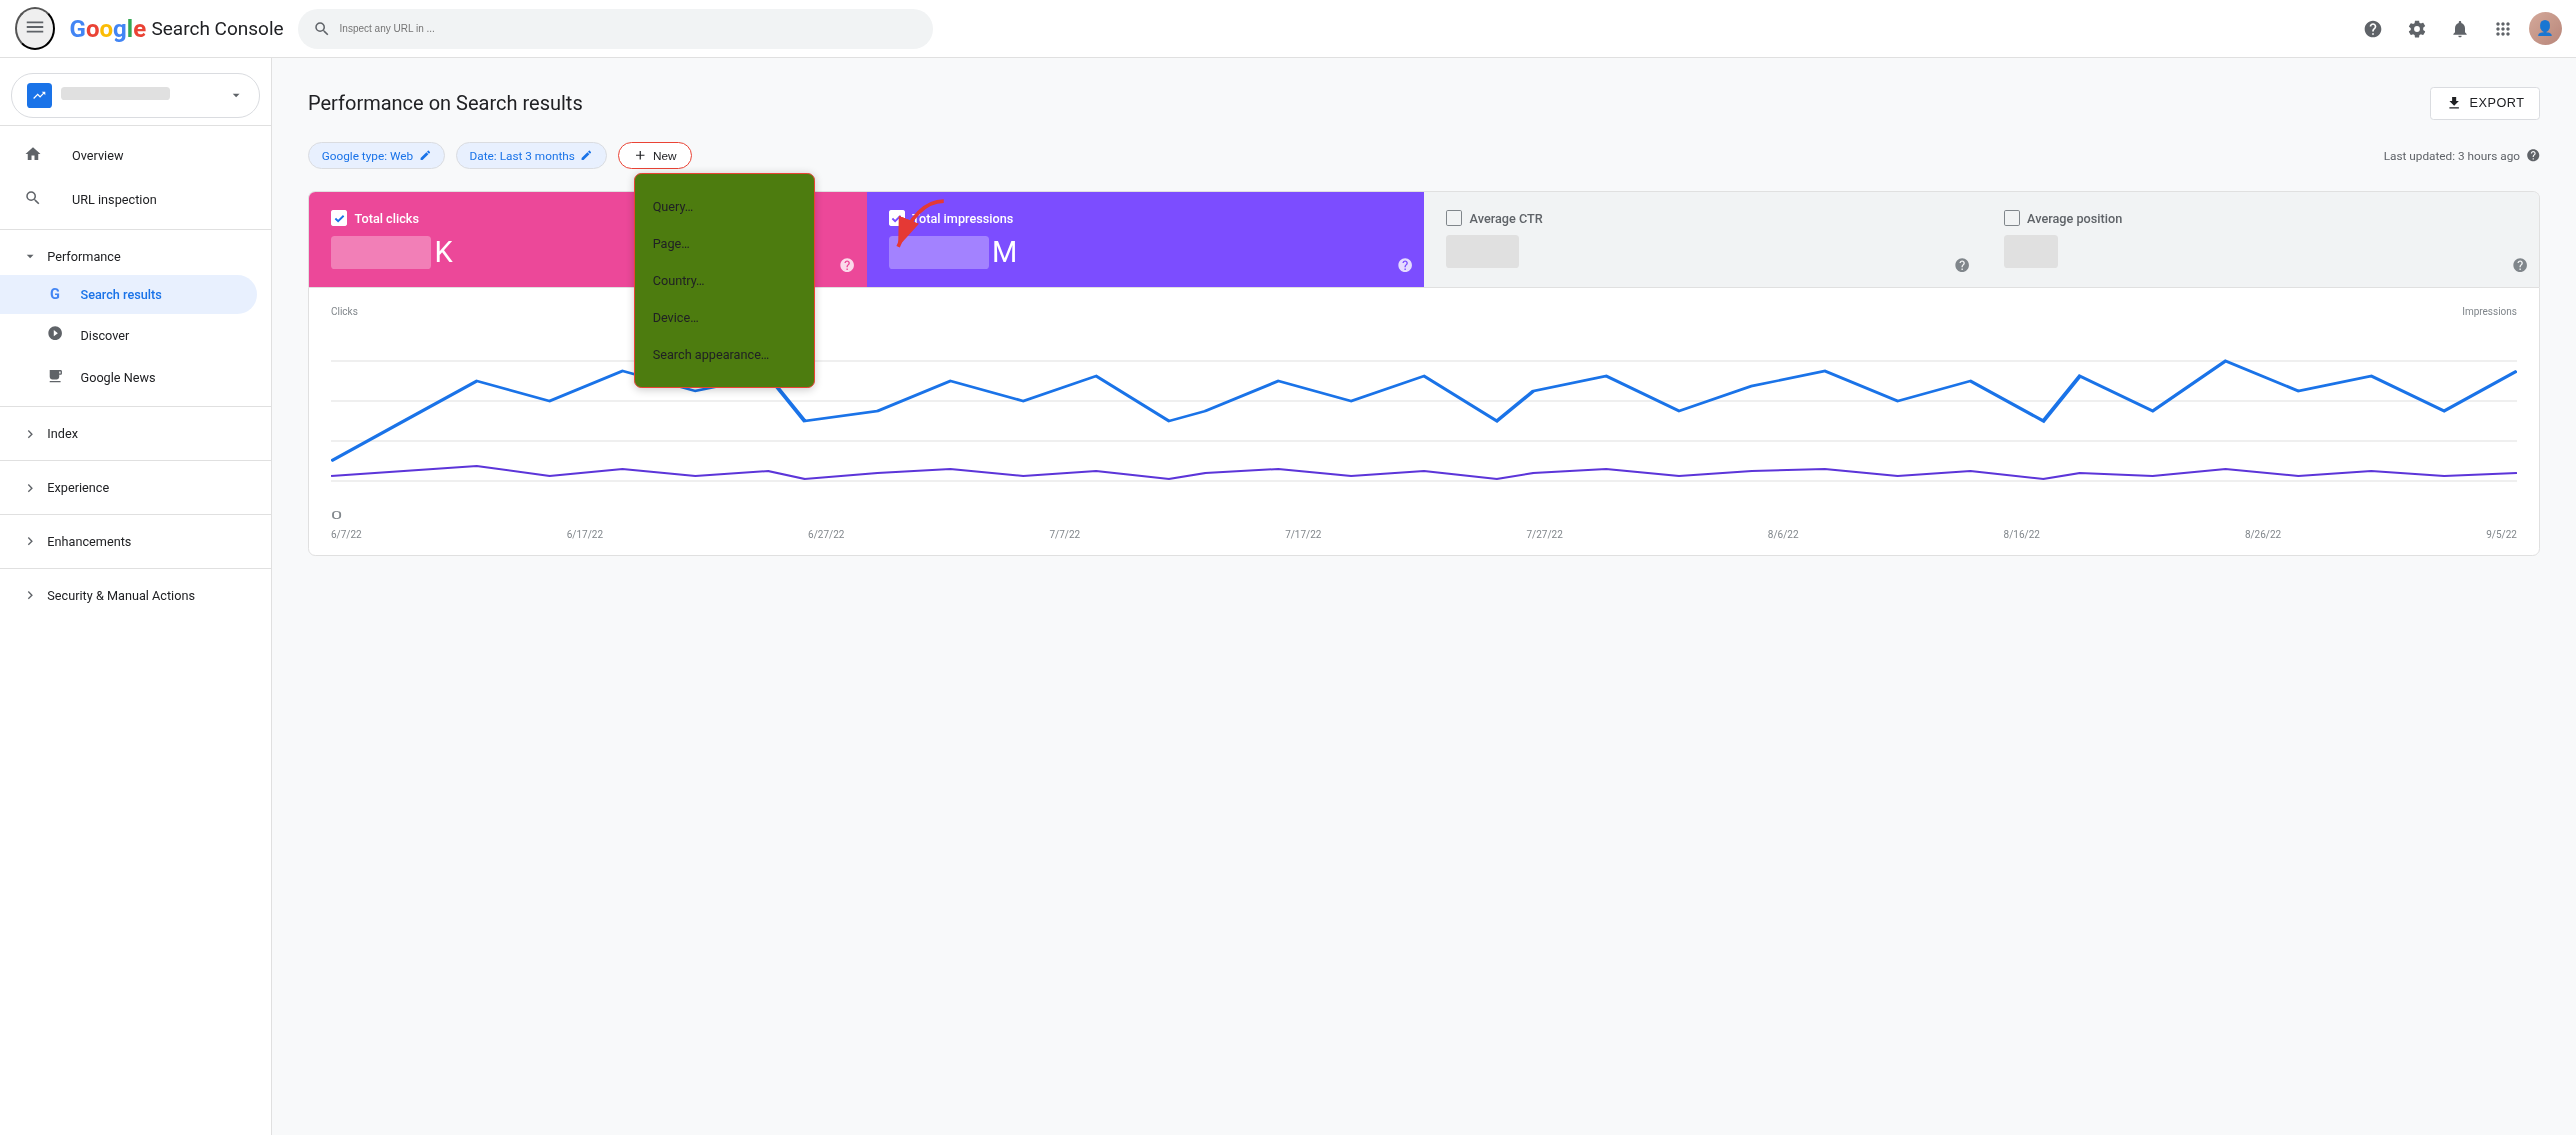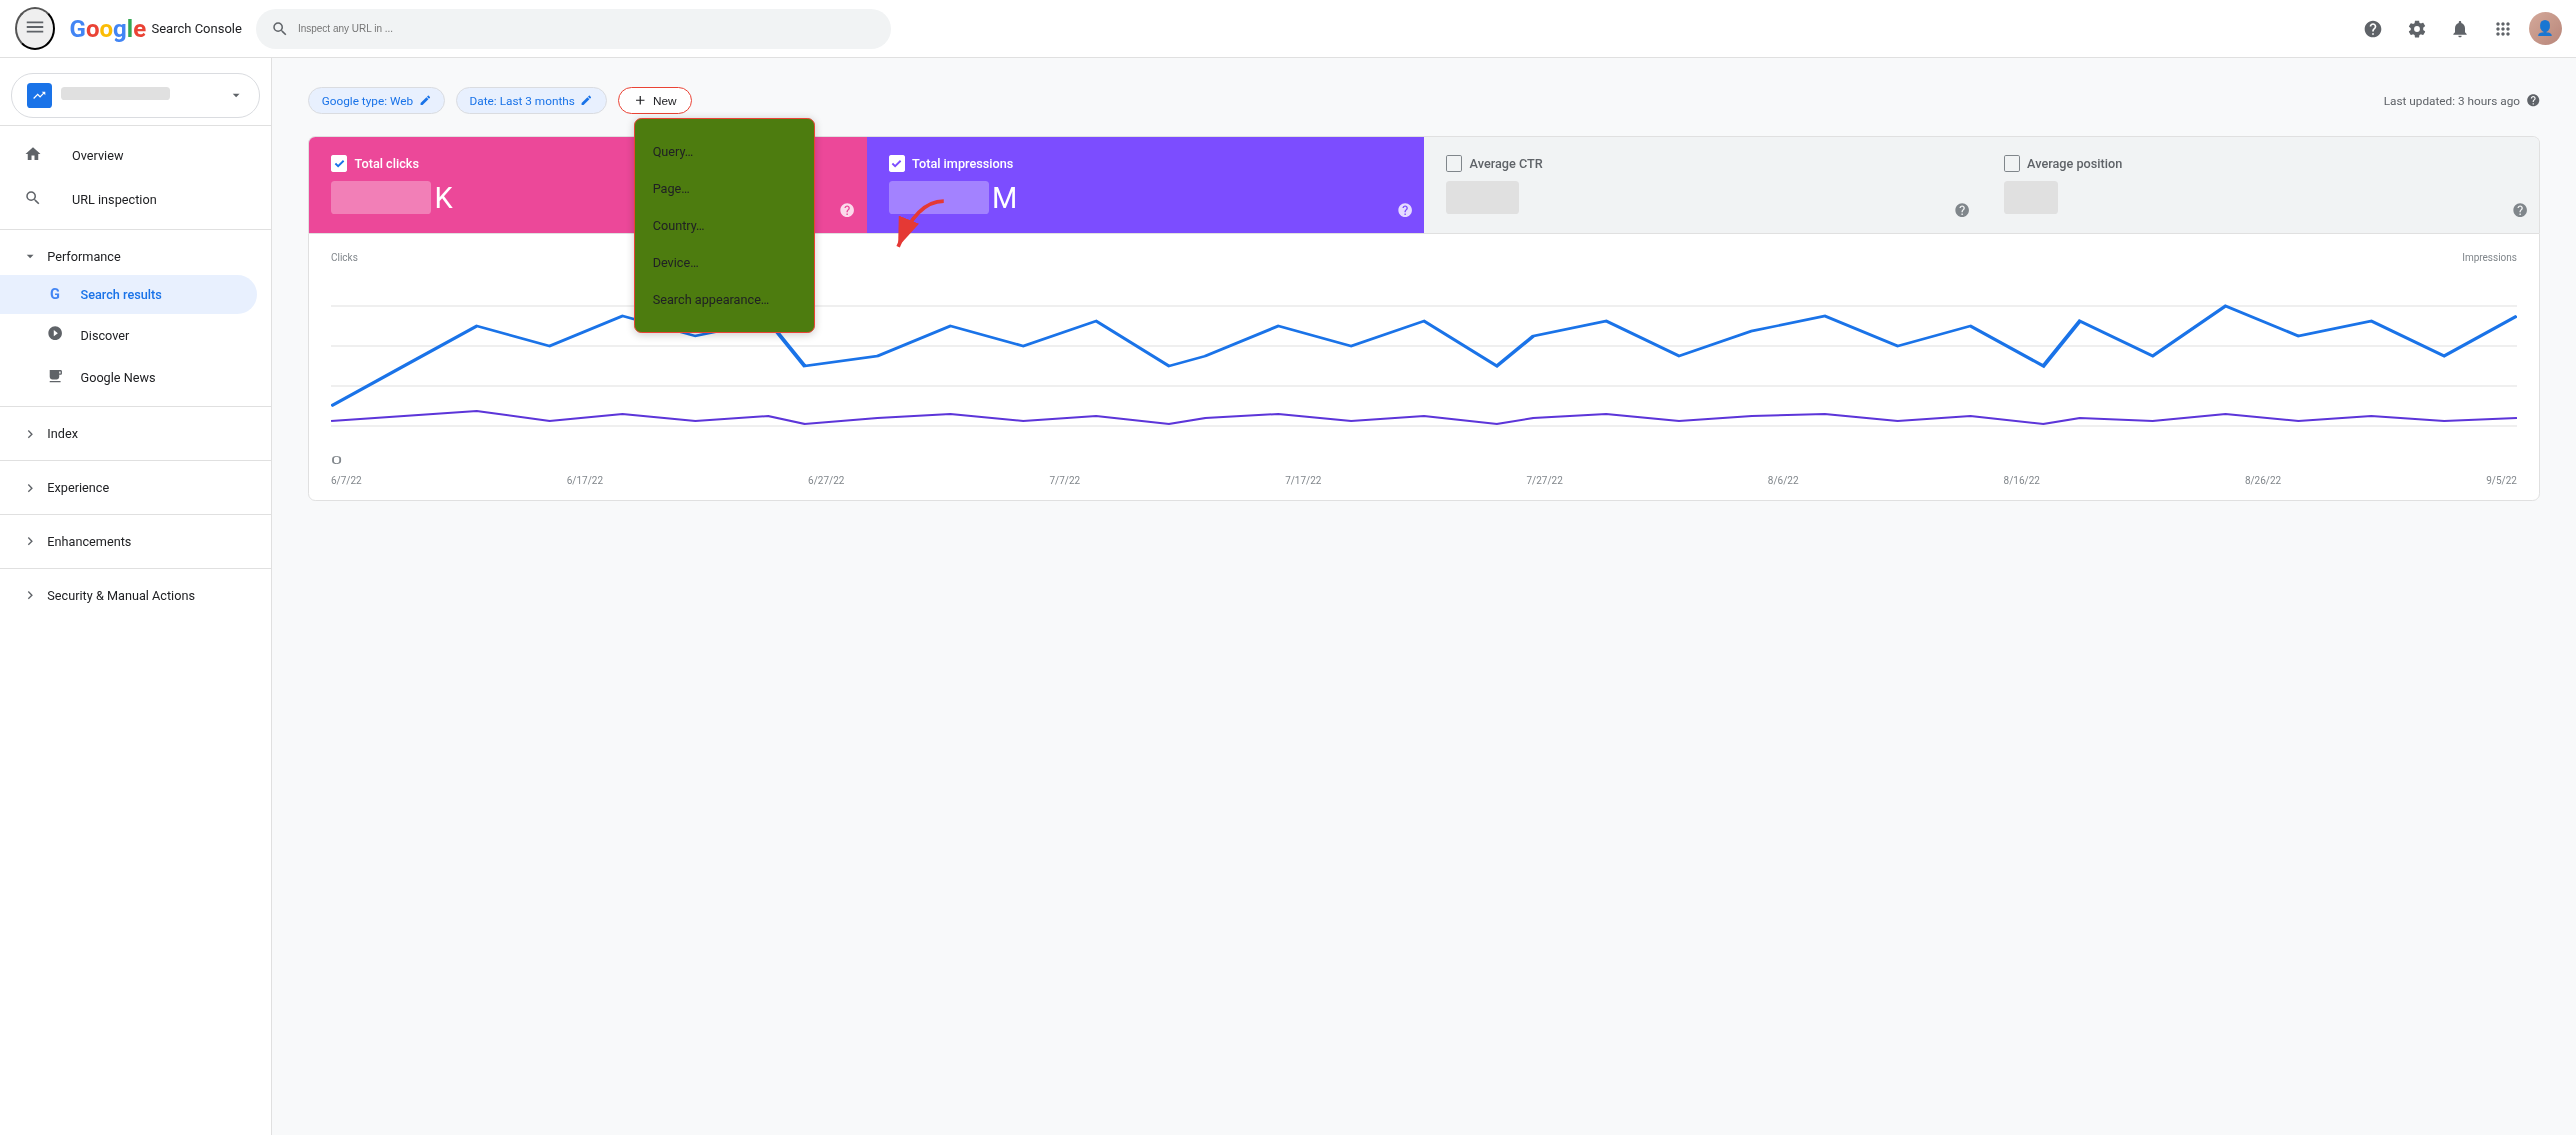--- a/index.html
+++ b/index.html
@@ -17,21 +17,21 @@
       position: fixed;
       top: 0; left: 0; right: 0;
       z-index: 100;
     }
     .topbar-menu-icon { cursor: pointer; padding: 7.3px; border-radius: 50%; }
     .topbar-logo { display: flex; align-items: center; gap: 5.4px; text-decoration: none; }
     .g-blue { color: #4285F4; }
     .g-red { color: #EA4335; }
     .g-yellow { color: #FBBC05; }
     .g-green { color: #34A853; }
-    .logo-text { font-size: 13px; color: #202124; font-weight: 400; }
+    .logo-text { font-size: 19px; color: #202124; font-weight: 400; }
     .search-bar {
       flex: 1;
       max-width: 635px;
       background: #f1f3f4;
       border-radius: 22px;
       display: flex;
       align-items: center;
       padding: 0 14.5px;
       height: 40px;
       gap: 9px;
@@ -383,20 +383,29 @@
     <div class="sidebar-section">
       <svg width="16.3" height="16.3" viewBox="0 0 24 24" fill="#5f6368">
           <path d="M10 6L8.59 7.41 13.17 12l-4.58 4.59L10 18l6-6z"></path>
         </svg>
       <span>Security &amp; Manual Actions</span>
     </div>
   </nav>
 
   <main class="main">
 
+    <div class="page-header">
+      <h1 class="page-title">Performance on Search results</h1>
+      <button class="export-btn">
+        <svg width="16.3" height="16.3" viewBox="0 0 24 24" fill="#202124">
+            <path d="M19 9h-4V3H9v6H5l7 7 7-7zM5 18v2h14v-2H5z"></path>
+          </svg>
+        <span>EXPORT</span>
+      </button>
+    </div>
 
     <div class="filter-bar">
       <div class="filter-chip">
         <span>Google type: Web</span>
         <svg width="12.7" height="12.7" viewBox="0 0 24 24" fill="#1a73e8">
             <path d="M3 17.25V21h3.75L17.81 9.94l-3.75-3.75L3 17.25zM20.71 7.04c.39-.39.39-1.02 0-1.41l-2.34-2.34c-.39-.39-1.02-.39-1.41 0l-1.83 1.83 3.75 3.75 1.83-1.83z"></path>
           </svg>
       </div>
       <div class="filter-chip">
         <span>Date: Last 3 months</span>

